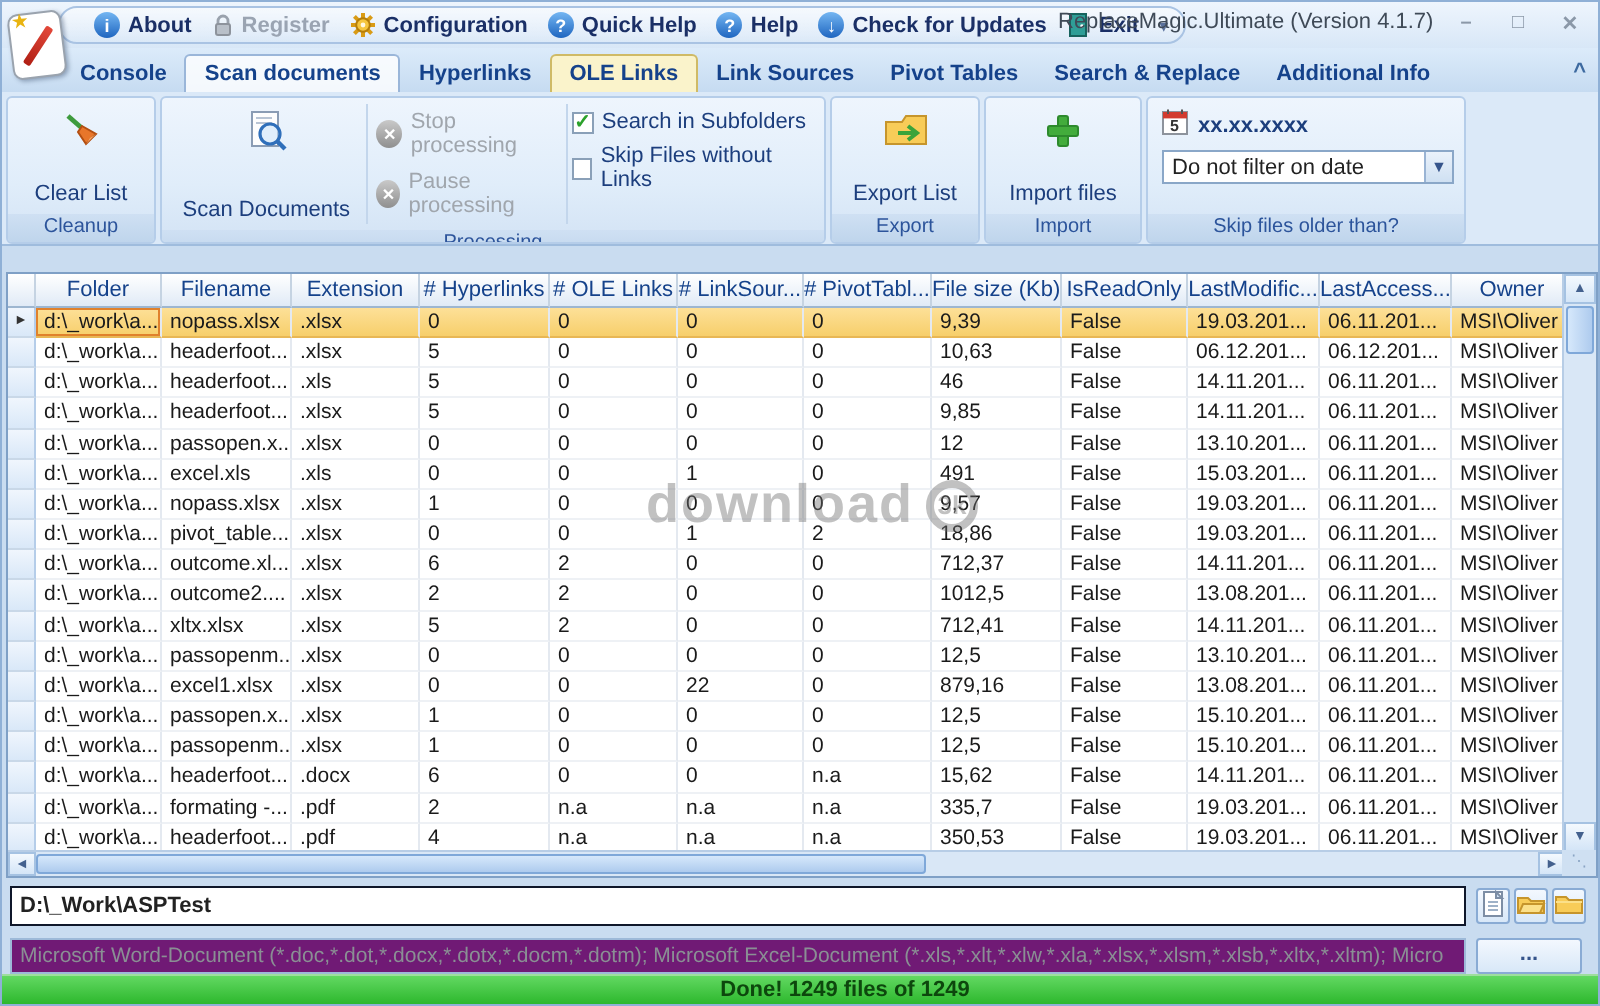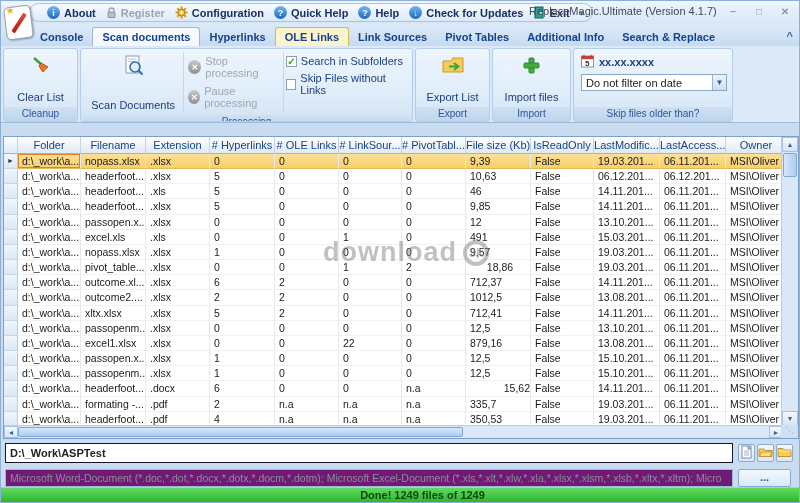--- a/index.html
+++ b/index.html
@@ -161,22 +161,22 @@
   </div>
 
   <div id="tabrow">
     <div id="tabs" style="display:flex;align-items:flex-end;">
         <div class="tab">Console</div>
         <div class="tab hl">Scan documents</div>
         <div class="tab">Hyperlinks</div>
         <div class="tab active">OLE Links</div>
         <div class="tab">Link Sources</div>
         <div class="tab">Pivot Tables</div>
+        <div class="tab">Search &amp; Replace</div>
         <div class="tab">Additional Info</div>
-        <div class="tab">Search &amp; Replace</div>
       </div>
     <span id="tab-collapse">^</span>
   </div>
 
   <div id="ribbon">
     <div class="rgroup" style="width:75px;">
       <div class="g-body" style="justify-content:center;">
         <div class="bigbtn">
           <span><svg width="20" height="20">
                 <line x1="3" y1="3" x2="11" y2="10" stroke="#3e9b3e" stroke-width="2.4"></line>
@@ -402,21 +402,21 @@
         </div>
         <div class="grow">
           <div class="selcell"></div>
           <div class="cell" style="width: 63px;">d:\_work\a...</div>
           <div class="cell" style="width: 65px;">pivot_table...</div>
           <div class="cell" style="width: 64px;">.xlsx</div>
           <div class="cell" style="width: 65px;">0</div>
           <div class="cell" style="width: 64px;">0</div>
           <div class="cell" style="width: 63px;">1</div>
           <div class="cell" style="width: 64px;">2</div>
-          <div class="cell" style="width: 65px; text-align: center;">18,86</div>
+          <div class="cell" style="width: 65px;">18,86</div>
           <div class="cell" style="width: 63px;">False</div>
           <div class="cell" style="width: 66px;">19.03.201...</div>
           <div class="cell" style="width: 66px;">06.11.201...</div>
           <div class="cell" style="width: 61px;">MSI\Oliver</div>
         </div>
         <div class="grow">
           <div class="selcell"></div>
           <div class="cell" style="width: 63px;">d:\_work\a...</div>
           <div class="cell" style="width: 65px;">outcome.xl...</div>
           <div class="cell" style="width: 64px;">.xlsx</div>
@@ -522,21 +522,21 @@
         </div>
         <div class="grow">
           <div class="selcell"></div>
           <div class="cell" style="width: 63px;">d:\_work\a...</div>
           <div class="cell" style="width: 65px;">headerfoot...</div>
           <div class="cell" style="width: 64px;">.docx</div>
           <div class="cell" style="width: 65px;">6</div>
           <div class="cell" style="width: 64px;">0</div>
           <div class="cell" style="width: 63px;">0</div>
           <div class="cell" style="width: 64px;">n.a</div>
-          <div class="cell" style="width: 65px; text-align: right;">15,62</div>
+          <div class="cell" style="width: 65px;">15,62</div>
           <div class="cell" style="width: 63px;">False</div>
           <div class="cell" style="width: 66px;">14.11.201...</div>
           <div class="cell" style="width: 66px;">06.11.201...</div>
           <div class="cell" style="width: 61px;">MSI\Oliver</div>
         </div>
         <div class="grow">
           <div class="selcell"></div>
           <div class="cell" style="width: 63px;">d:\_work\a...</div>
           <div class="cell" style="width: 65px;">formating -...</div>
           <div class="cell" style="width: 64px;">.pdf</div>

